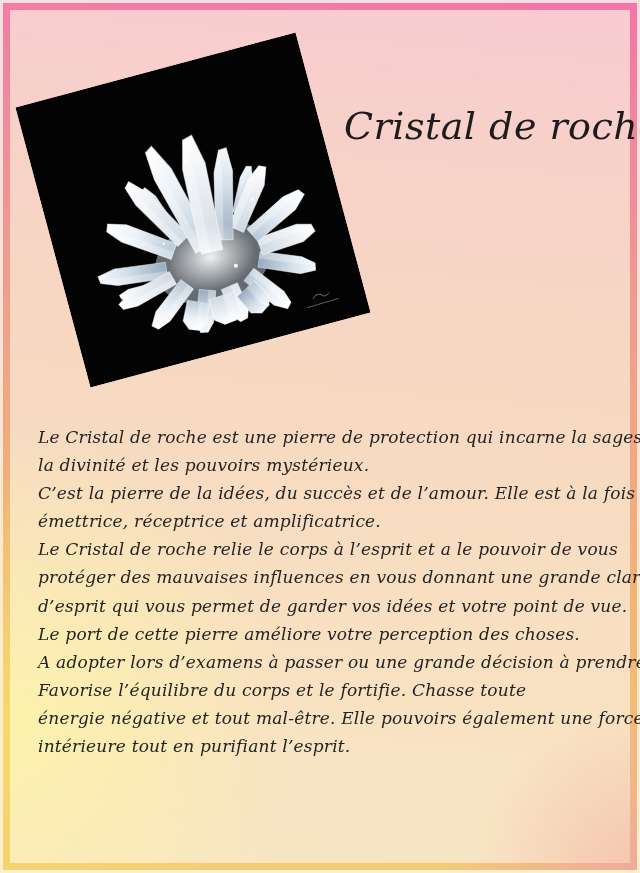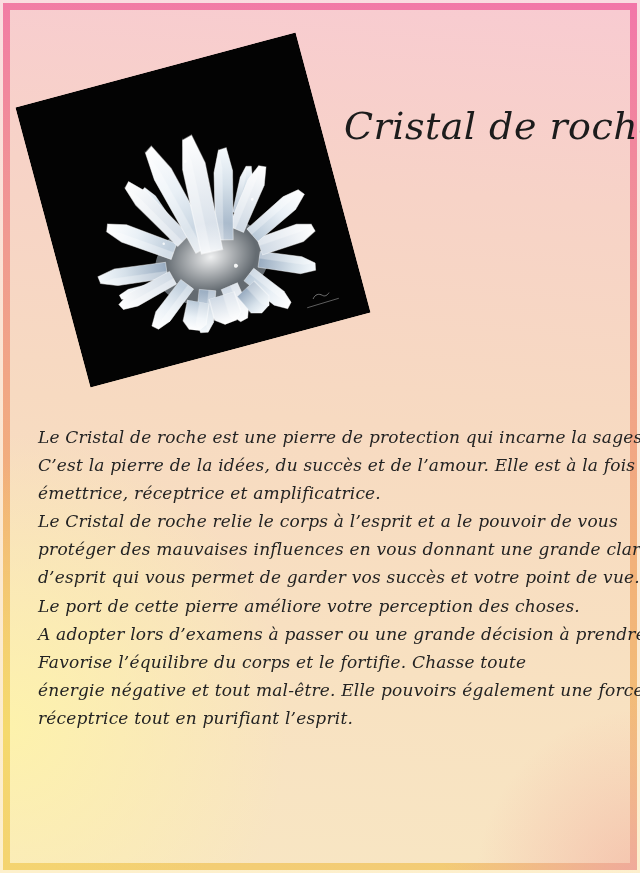--- a/index.html
+++ b/index.html
@@ -109,24 +109,25 @@
         <path d="M238 262 c3 -4 7 -4 10 -1 c2 2 5 1 7 -1" stroke="#aaaaaa" stroke-width="0.9" fill="none"></path>
         <line x1="230" y1="269" x2="263" y2="268" stroke="#999999" stroke-width="0.8"></line>
       </g>
     </svg>
   </div>
 
   <div class="title">Cristal de roche</div>
 
   <div class="body-text">
       <div class="tline">Le Cristal de roche est une pierre de protection qui incarne la sagesse,</div>
+      <div class="tline">la divinité et les pouvoirs mystérieux.</div>
       <div class="tline">C’est la pierre de la idées, du succès et de l’amour. Elle est à la fois</div>
       <div class="tline">émettrice, réceptrice et amplificatrice.</div>
       <div class="tline">Le Cristal de roche relie le corps à l’esprit et a le pouvoir de vous</div>
       <div class="tline">protéger des mauvaises influences en vous donnant une grande clarté</div>
-      <div class="tline">d’esprit qui vous permet de garder vos succès et votre point de vue.</div>
+      <div class="tline">d’esprit qui vous permet de garder vos idées et votre point de vue.</div>
       <div class="tline">Le port de cette pierre améliore votre perception des choses.</div>
       <div class="tline">A adopter lors d’examens à passer ou une grande décision à prendre.</div>
       <div class="tline">Favorise l’équilibre du corps et le fortifie. Chasse toute</div>
       <div class="tline">énergie négative et tout mal-être. Elle pouvoirs également une force</div>
-      <div class="tline">réceptrice tout en purifiant l’esprit.</div>
+      <div class="tline">intérieure tout en purifiant l’esprit.</div>
     </div>
 </div>
 
 </body></html>

